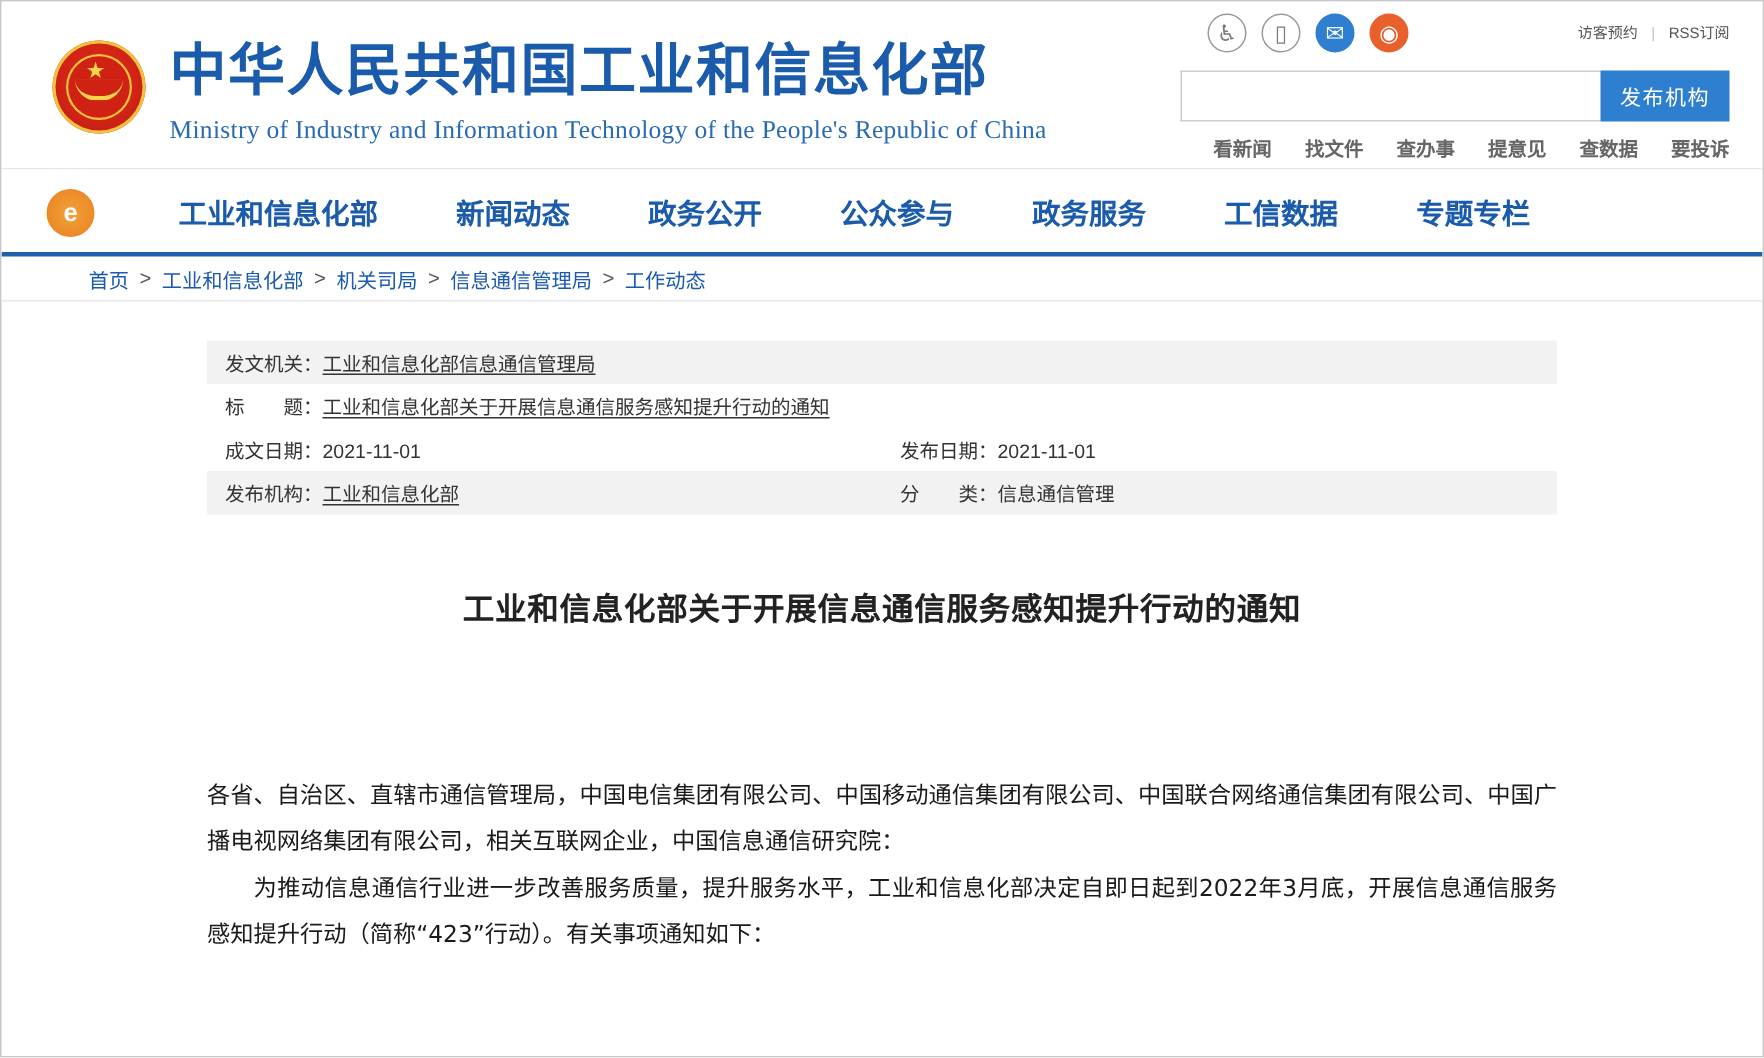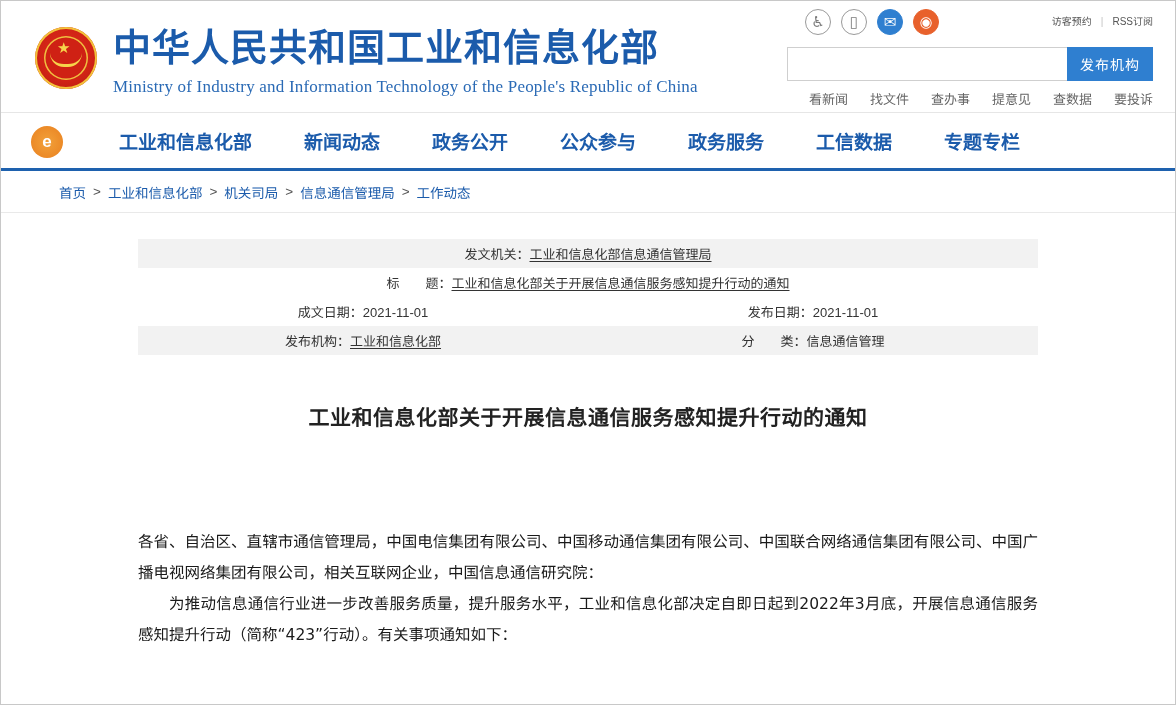--- a/index.html
+++ b/index.html
@@ -136,20 +136,21 @@
     cursor: pointer;
     font-family: "Liberation Sans", sans-serif;
   }
   .quicklinks {
     position: absolute;
     right: 22px; top: 88px;
     display: flex; gap: 22px;
     font-size: 13px;
     color: #666;
     white-space: nowrap;
+    font-weight: bold;
   }
   .quicklinks span { cursor: pointer; }
 
   
   .nav {
     position: relative;
     height: 58px;
     background: #ffffff;
     border-bottom: 3px solid #1e61ae;
     display: flex;
@@ -174,21 +175,21 @@
     font-weight: bold;
     color: #1b5bab;
     padding: 0 26px;
     white-space: nowrap;
     cursor: pointer;
     font-family: "Liberation Sans", "DejaVu Sans", sans-serif;
   }
 
   
   .crumbs {
-    height: 42px;
+    height: 30px;
     display: flex; align-items: center;
     padding-left: 58px;
     font-size: 13.5px;
     color: #333;
     background: #fff;
     border-bottom: 1px solid #e9e9e9;
   }
   .crumbs a { color: #1b5bab; text-decoration: none; cursor: pointer; }
   .crumbs .gt { margin: 0 7px; color: #555; }
 
@@ -196,21 +197,21 @@
   .content {
     padding: 26px 0 0 0;
   }
   .meta-table {
     width: 900px;
     margin: 0 auto;
     border-collapse: collapse;
     font-size: 13px;
     color: #333;
   }
-  .meta-table tr { height: 29px; text-align: center; }
+  .meta-table tr { height: 29px; }
   .meta-table tr.shade { background: #f2f2f2; }
   .meta-table td {
     padding: 4px 12px;
     vertical-align: middle;
   }
   .meta-table .lbl { white-space: nowrap; }
   .meta-table u, .meta-table .u {
     text-decoration: underline;
     text-underline-offset: 2px;
   }

